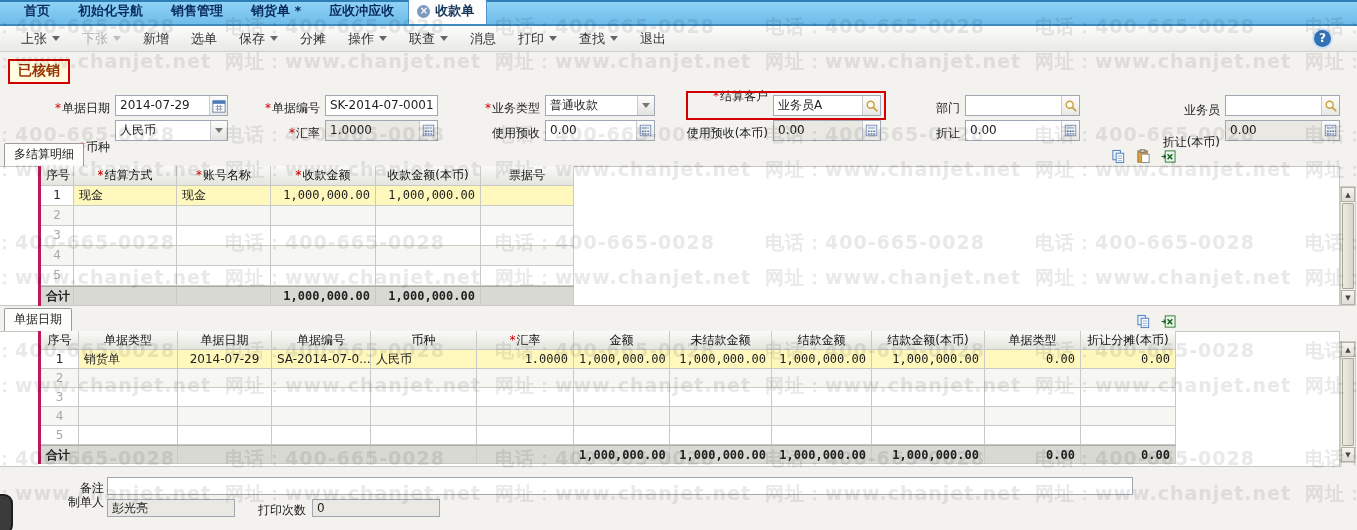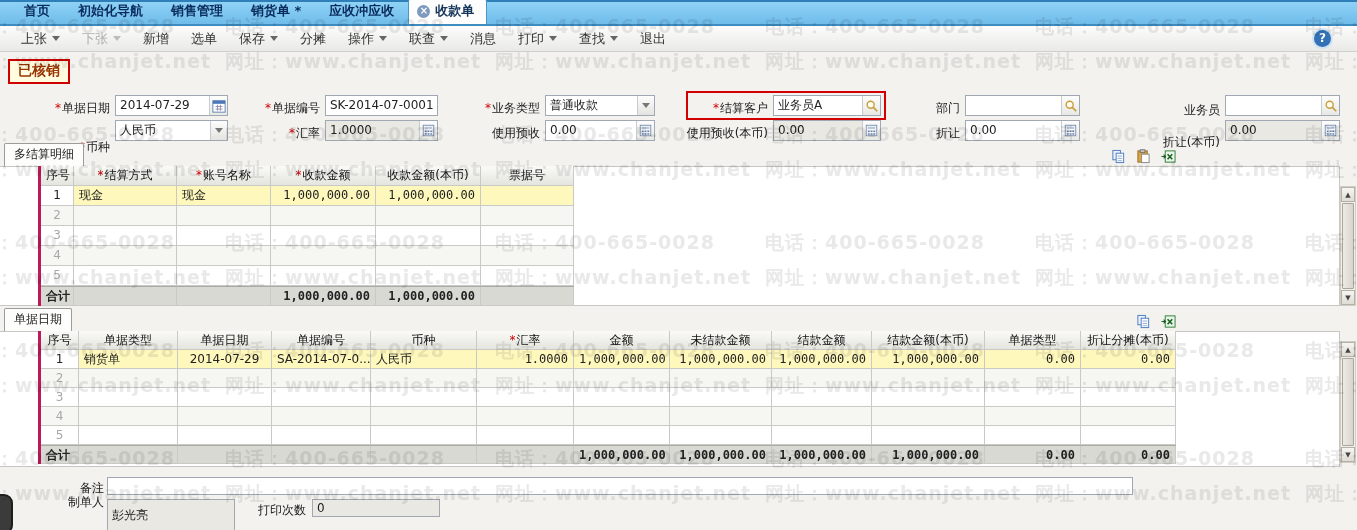--- a/index.html
+++ b/index.html
@@ -171,21 +171,21 @@
   </div>
 
 <div class="lab" style="left:455px;top:98px;width:85px"><span class="req">*</span><span>业务类型</span></div>
 <div class="inp" style="left:545px;top:95px;width:110px">
   <span class="inp-text">普通收款</span>
   <span class="ddbtn">
       <i class="caret"></i>
     </span>
 </div>
 
-<div class="lab" style="left:690px;top:98px;width:78px"><span class="req">*</span><span>结算客户</span></div>
+<div class="lab" style="left:690px;top:86px;width:78px"><span class="req">*</span><span>结算客户</span></div>
 <div class="inp" style="left:773px;top:95px;width:108px">
   <span class="inp-text">业务员A</span>
   <span class="ficon">
       <svg viewBox="0 0 16 16" width="14" height="14">
         <circle cx="6.5" cy="6.5" r="4" fill="#FFFDF0" stroke="#C79F3F" stroke-width="1.6"></circle>
         <line x1="9.5" y1="9.5" x2="14" y2="14" stroke="#C79F3F" stroke-width="2"></line>
       </svg>
     </span>
 </div>
 <div class="redbox" style="left:686px;top:91px;width:200px;height:29px"></div>
@@ -539,21 +539,21 @@
   <div class="sb-thumb"></div>
   <div class="sb-btn" style="position:absolute;bottom:0;left:0;right:0">▼</div>
 </div>
 
 <div class="lab" style="left:60px;top:478px;width:44px"><span>备注</span></div>
 <div class="inp" style="left:107px;top:477px;width:1026px;height:18px">
     <span class="inp-text"></span>
   </div>
 
 <div class="lab" style="left:60px;top:492px;width:44px"><span>制单人</span></div>
-<div class="inp ro" style="left:107px;top:499px;width:128px;height:32px">
+<div class="inp ro" style="left:107px;top:499px;width:128px;height:18px">
     <span class="inp-text">彭光亮</span>
   </div>
 
 <div class="lab" style="left:252px;top:500px;width:54px"><span>打印次数</span></div>
 <div class="inp ro" style="left:312px;top:499px;width:128px;height:18px">
     <span class="inp-text">0</span>
   </div>
 
 <div class="side-widget"></div>
 

